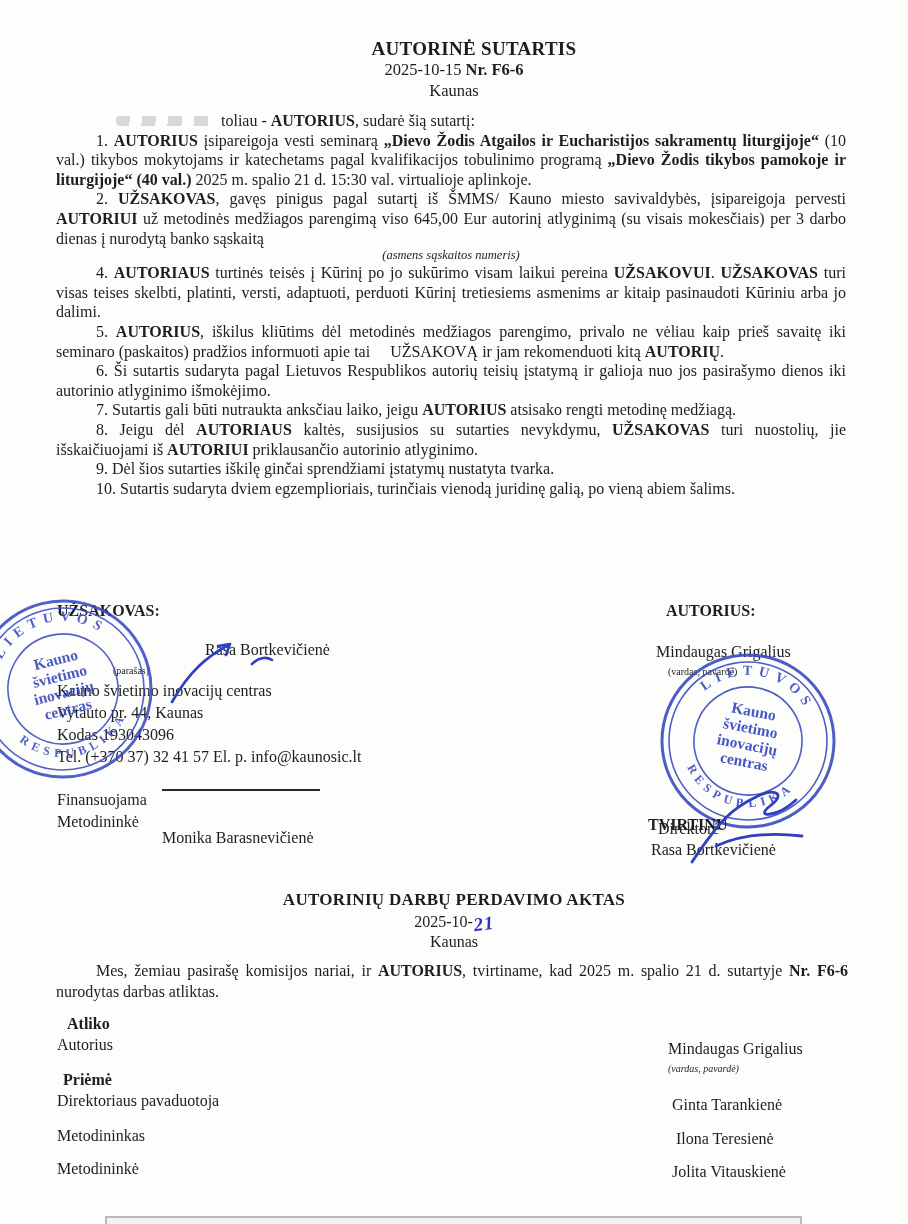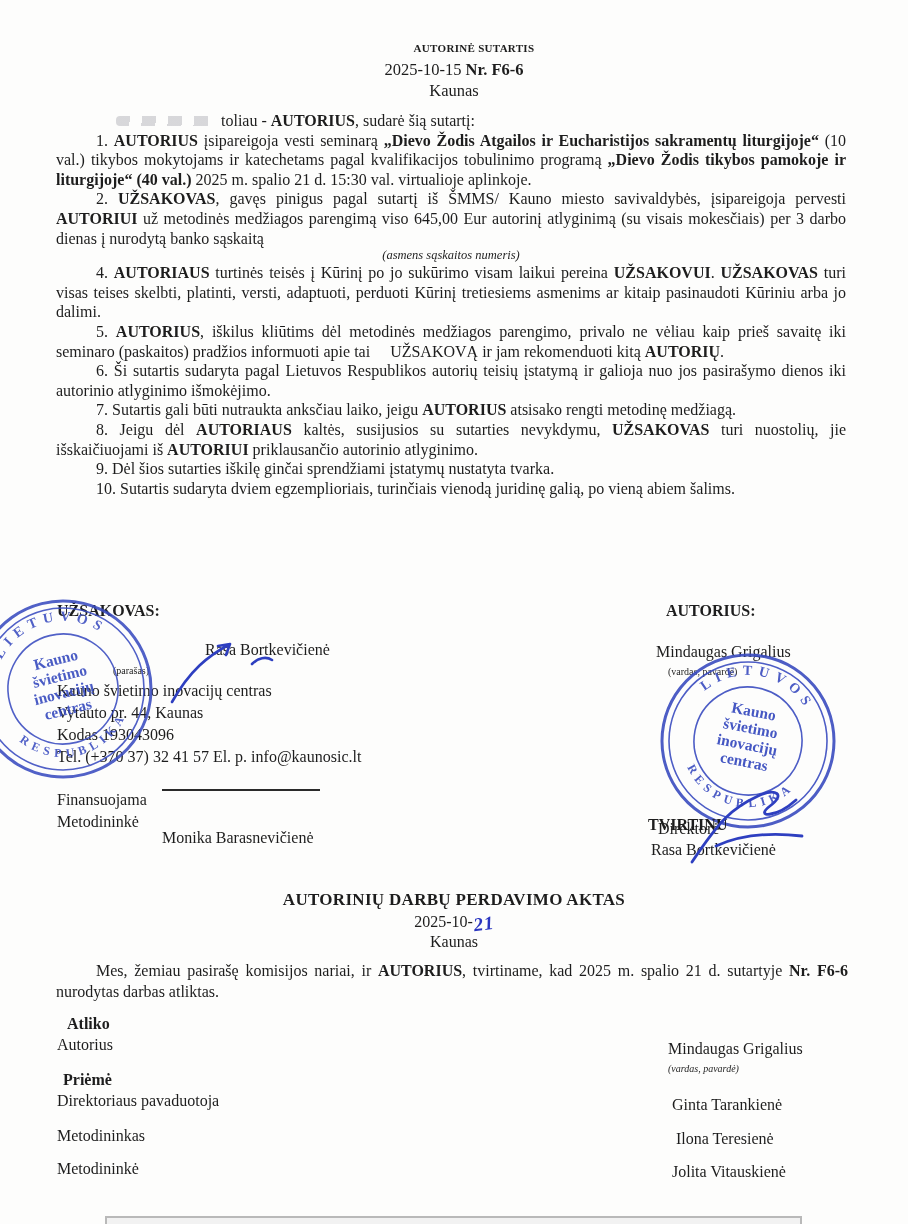--- a/index.html
+++ b/index.html
@@ -7,21 +7,21 @@
     position:relative;
     width:908px;height:1224px;
     background:#fdfdfc;
     overflow:hidden;
     font-family:"Liberation Serif","DejaVu Serif",serif;
     color:#1d1d1d;
   }
   .b{font-weight:700;}
   
   .doc-head{padding-top:38px;text-align:center;line-height:21px;font-size:16.5px;}
-  .doc-head .t1{font-weight:700;font-size:11px;letter-spacing:.3px;padding-left:40px;}
+  .doc-head .t1{font-weight:700;font-size:19px;letter-spacing:.3px;padding-left:40px;}
   
   .bodytext{margin:10px 62px 0 56px;font-size:16px;line-height:19.6px;text-align:justify;}
   .bodytext p{margin:0;}
   .p-indent{text-indent:40px;}
   .p-author{text-indent:0;padding-left:60px;text-align:left;}
   .erased{display:inline-block;width:95px;height:10px;margin-right:10px;vertical-align:baseline;
     background:
       repeating-linear-gradient(95deg, rgba(120,120,130,.28) 0 14px, rgba(120,120,130,0) 14px 26px);
     border-radius:4px;filter:blur(.6px);}
   .account-note{text-align:center;font-style:italic;font-size:12.5px;line-height:15px;text-indent:0;}

